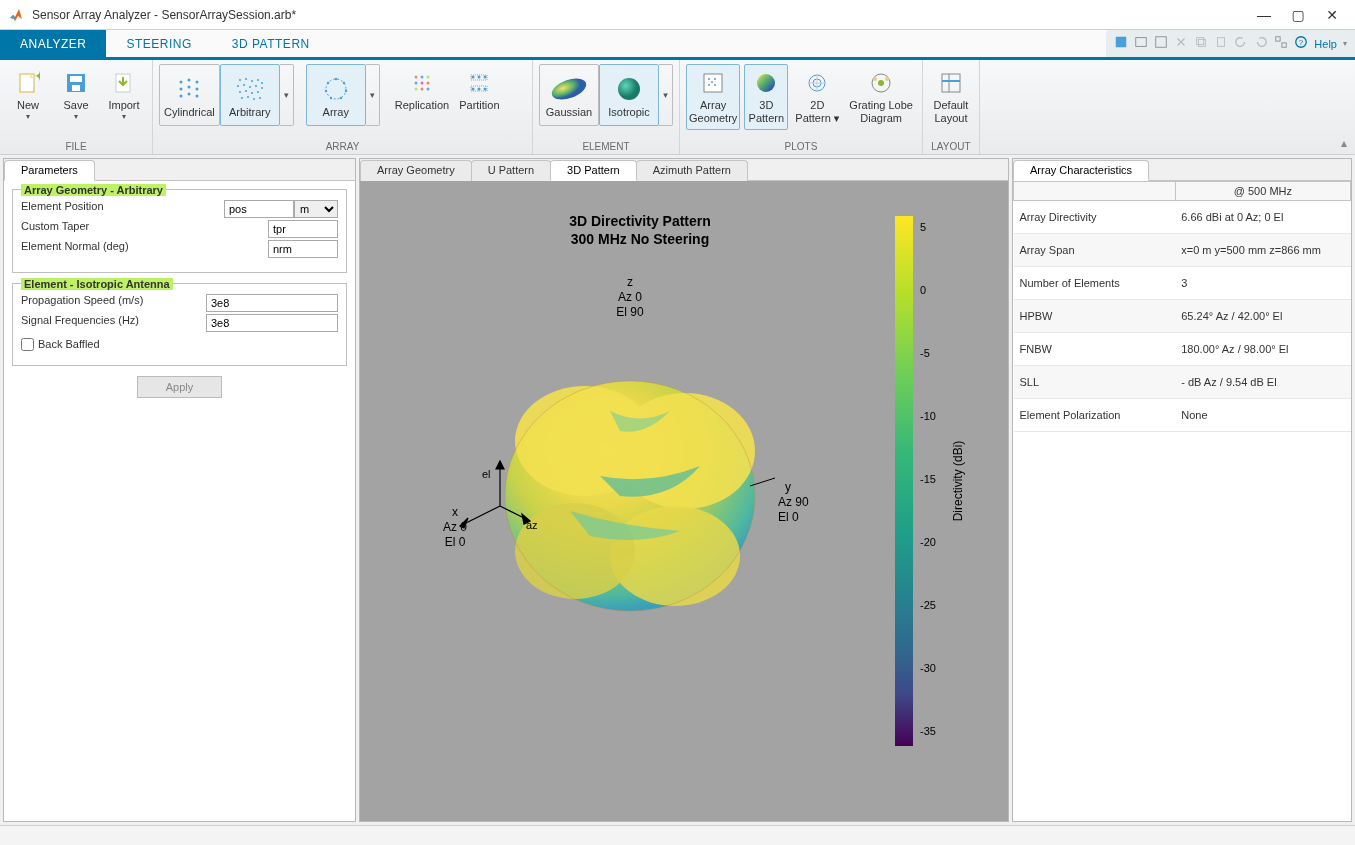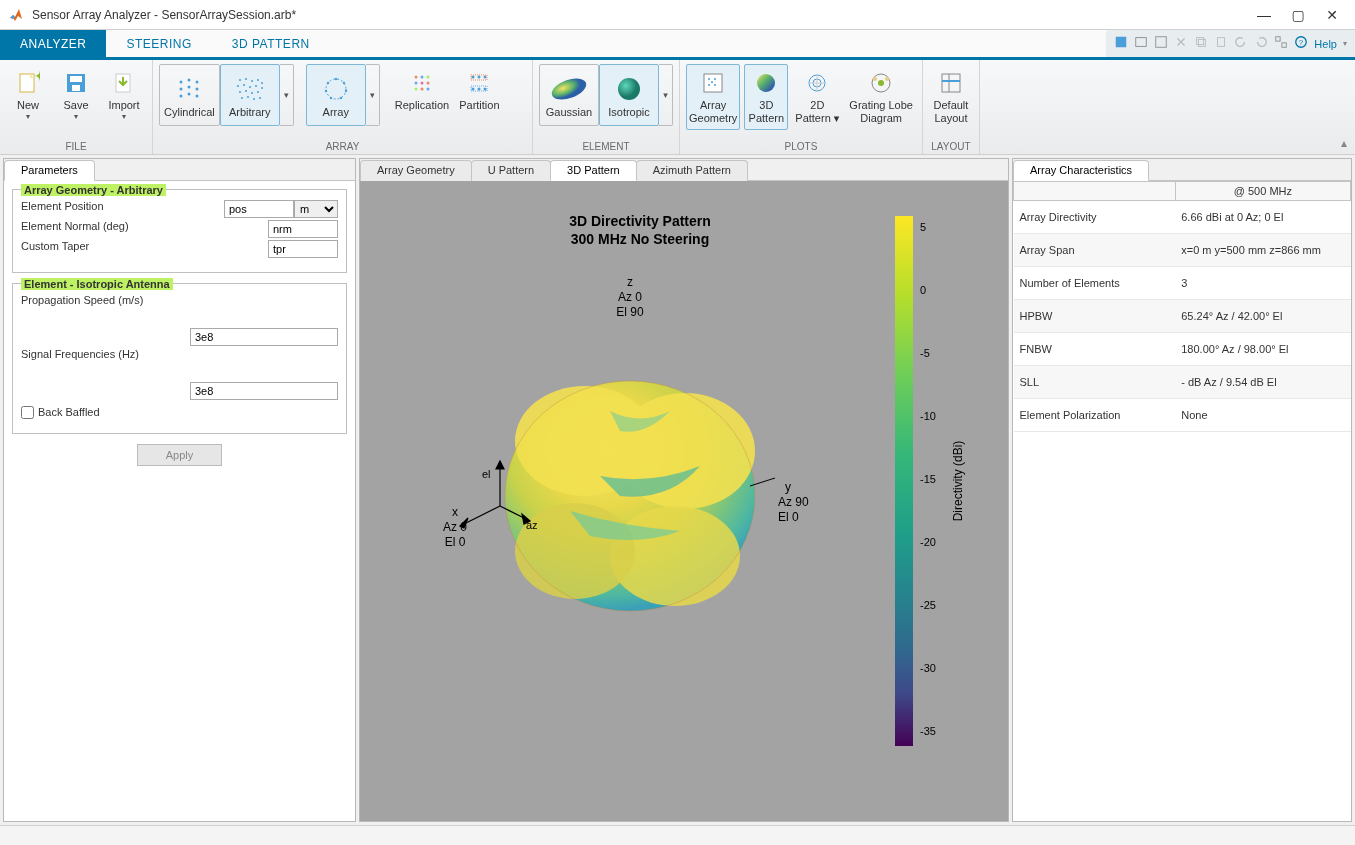--- a/index.html
+++ b/index.html
@@ -44,21 +44,21 @@
 
 
 .left-panel { width: 353px; margin:3px; }
 .params-body { padding: 8px; font-size:11px; overflow:auto;}
 .group-box { border:1px solid #c0c0c0; padding:6px 8px 8px 8px; margin-bottom:10px; position:relative;}
 .group-box .legend { font-weight:bold; font-size:11px; background:#bef264; position:relative; top:-12px; padding:0 3px; display:inline-block;}
 .group-box .row { display:flex; margin-bottom:6px; gap:0; margin-top:-4px;}
 .group-box .row:first-of-type{margin-top:-8px;}
 .group-box label { flex:1; }
 .group-box input[type=text] { width:70px; border:1px solid #aaa; padding:2px 4px; font-size:11px;}
-.group-box input.wide{width:148px;margin-top:34px;}
+.group-box input.wide{width:132px;}
 .group-box select { width:44px; border:1px solid #aaa; font-size:11px; padding:1px;}
 .apply-btn { display:block; margin: 8px auto; padding: 4px 28px; background:#e6e6e6; border:1px solid #bbb; color:#888; font-size:11px;}
 
 
 .center-panel { flex:1; margin:3px 0; }
 .plot-body { flex:1; position:relative; background:#a3a3a3; display:flex; align-items:center; justify-content:flex-start;}
 .plot-svg { }
 
 
 .right-panel { width:340px; margin:3px;}
@@ -406,26 +406,26 @@
     </div>
     <div class="params-body">
       <div class="group-box">
         <span class="legend">Array Geometry - Arbitrary</span>
         <div class="row">
           <label>Element Position</label>
           <input type="text" value="pos" style="">
           <select><option>m</option></select>
         </div>
         <div class="row">
+          <label>Custom Taper</label>
+          <input type="text" value="tpr" style="">
+        </div>
+        <div class="row">
           <label>Element Normal (deg)</label>
           <input type="text" value="nrm" style="">
-        </div>
-        <div class="row">
-          <label>Custom Taper</label>
-          <input type="text" value="tpr" style="">
         </div>
       </div>
       <div class="group-box">
         <span class="legend">Element - Isotropic Antenna</span>
         <div class="row">
           <label>Propagation Speed (m/s)</label>
           <input class="wide" type="text" value="3e8" style="">
         </div>
         <div class="row">
           <label>Signal Frequencies (Hz)</label>

